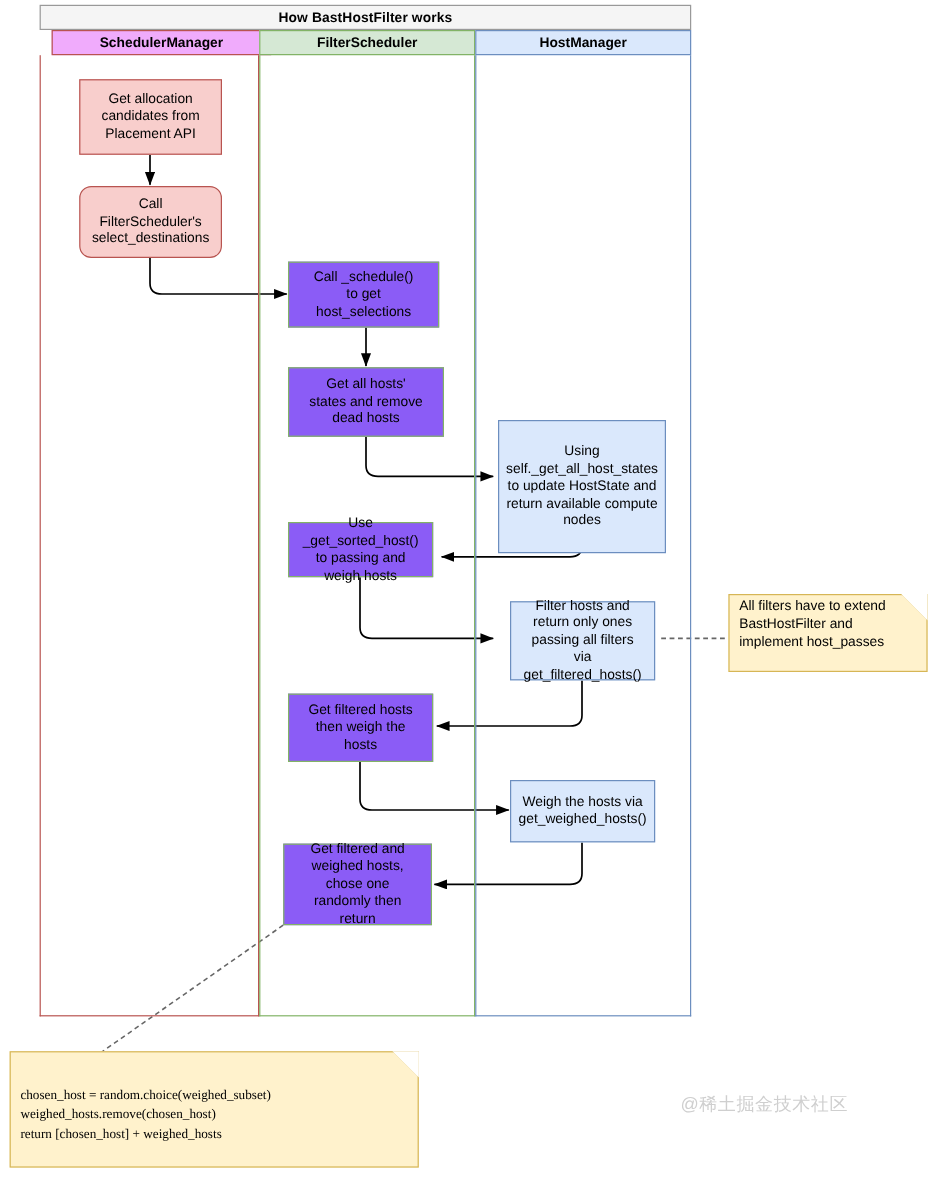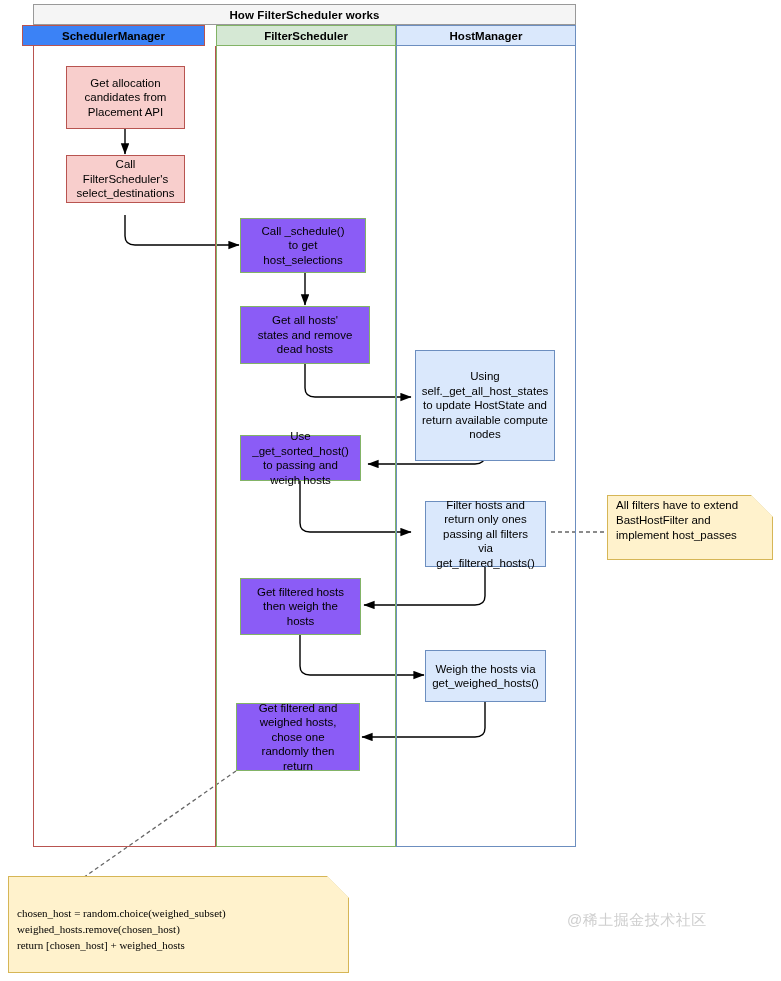--- a/index.html
+++ b/index.html
@@ -34,21 +34,21 @@
   .lane-head {
     height: 21px; top: 25px;
     border: 1px solid #999999;
     display: flex; align-items: center; justify-content: center;
     font-size: 11.5px; font-weight: bold; color: #000000;
   }
   .lane-body {
     top: 46px; height: 801px;
     border-left: 1px solid #b5739d00;
   }
-  .lane1-head { left: 22px; width: 183px; background: #3b82f6; border-color: #b85450; }
+  .lane1-head { left: 43px; width: 183px; background: #f0abfc; border-color: #b85450; }
   .lane2-head { left: 216px; width: 180px; background: #d5e8d4; border-color: #82b366; }
   .lane3-head { left: 396px; width: 180px; background: #dae8fc; border-color: #6c8ebf; }
 
   .lane1-body { left: 33px; width: 183px; border: 1px solid #b85450; border-top: none; background: transparent; }
   .lane2-body { left: 216px; width: 180px; border: 1px solid #82b366; border-top: none; background: transparent; }
   .lane3-body { left: 396px; width: 180px; border: 1px solid #6c8ebf; border-top: none; background: transparent; }
 
   
   .node {
     display: flex; align-items: center; justify-content: center;
@@ -130,33 +130,33 @@
 
     <path d="M485,702 L485,728 Q485,737 475,737 L362,737"></path>
   </g>
 
   <g stroke="#666666" stroke-width="1.3" fill="none" stroke-dasharray="4,3">
     <path d="M551,532 L607,532"></path>
     <path d="M236,771 L80,880"></path>
   </g>
 </svg>
 
-<div class="abs pool-title">How FilterScheduler works</div>
+<div class="abs pool-title">How BastHostFilter works</div>
 
 <div class="abs lane-head lane1-head">SchedulerManager</div>
 <div class="abs lane-head lane2-head">FilterScheduler</div>
 <div class="abs lane-head lane3-head">HostManager</div>
 
 <div class="abs lane-body lane1-body"></div>
 <div class="abs lane-body lane2-body"></div>
 <div class="abs lane-body lane3-body"></div>
 
 <div class="abs node pink" style="left:66px;  top:66px;  width:119px; height:63px;">Get allocation candidates from Placement API</div>
 
-<div class="abs node pink" style="left:66px;  top:155px; width:119px; height:48px;">Call FilterScheduler's select_destinations</div>
+<div class="abs node pink" style="left:66px;  top:155px; width:119px; height:60px;border-radius:10px;">Call FilterScheduler's select_destinations</div>
 
 <div class="abs node green" style="left:240px; top:218px; width:126px; height:55px;">Call _schedule() to get host_selections</div>
 
 <div class="abs node green" style="left:240px; top:306px; width:130px; height:58px;">Get all hosts' states and remove dead hosts</div>
 
 <div class="abs node blue" style="left:415px; top:350px; width:140px; height:111px;">Using self._get_all_host_states to update HostState and return available compute nodes</div>
 
 <div class="abs node green" style="left:240px; top:435px; width:121px; height:46px;">Use _get_sorted_host() to passing and weigh hosts</div>
 
 <div class="abs node blue" style="left:425px; top:501px; width:121px; height:66px;">Filter hosts and return only ones passing all filters via get_filtered_hosts()</div>

